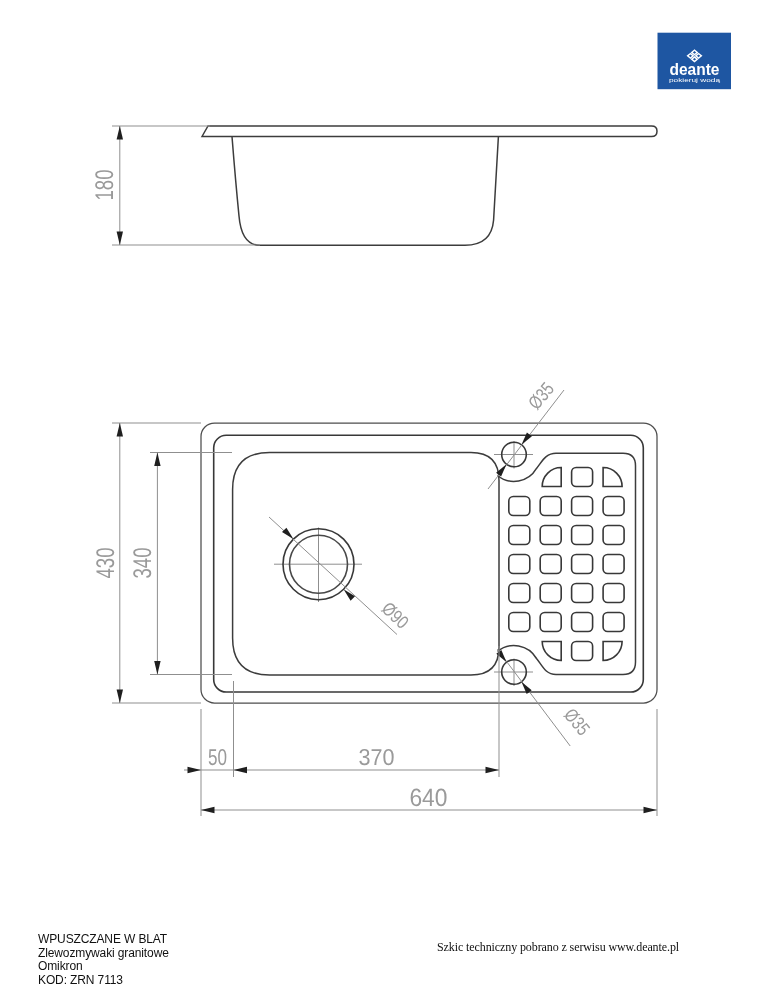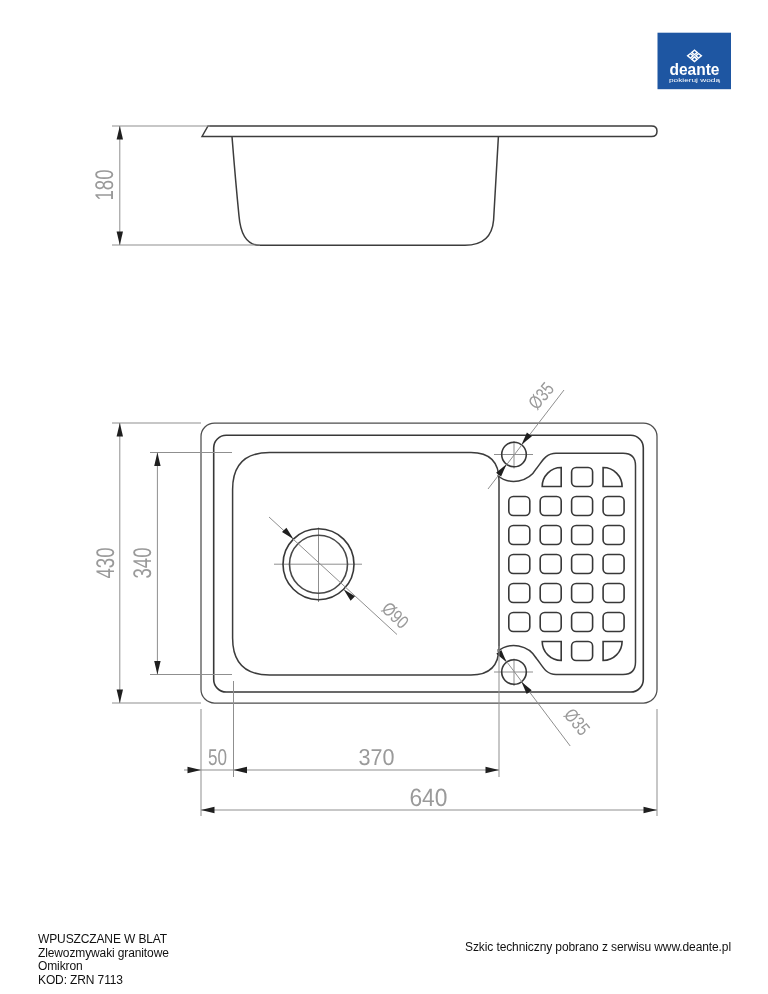--- a/index.html
+++ b/index.html
@@ -160,14 +160,14 @@
 <path class="ar" d="M201 810 l13.5 -3.2 0 6.4 Z"></path>
 <path class="ar" d="M657 810 l-13.5 -3.2 0 6.4 Z"></path>
 <text class="dim" x="428.4" y="805.5" font-size="25" text-anchor="middle" textLength="38" lengthAdjust="spacingAndGlyphs">640</text>
 </g>
 </svg>
 
 <div style="position:absolute;left:38px;top:896px;font-size:12px;line-height:13.7px;letter-spacing:-0.12px;color:#111;margin-top:37px;">
 WPUSZCZANE W BLAT<br>Zlewozmywaki granitowe<br>Omikron<br>KOD: ZRN 7113
 </div>
 
-<div style="position:absolute;left:465px;top:940px;font-size:12px;letter-spacing:-0.1px;color:#111;">Szkic techniczny pobrano z serwisu www.deante.pl</div>
+<div style="position:absolute;left:437px;top:940px;font-size:12px;letter-spacing:-0.1px;color:#111;font-family:Liberation Serif, serif;">Szkic techniczny pobrano z serwisu www.deante.pl</div>
 </div>
 
 </body></html>

